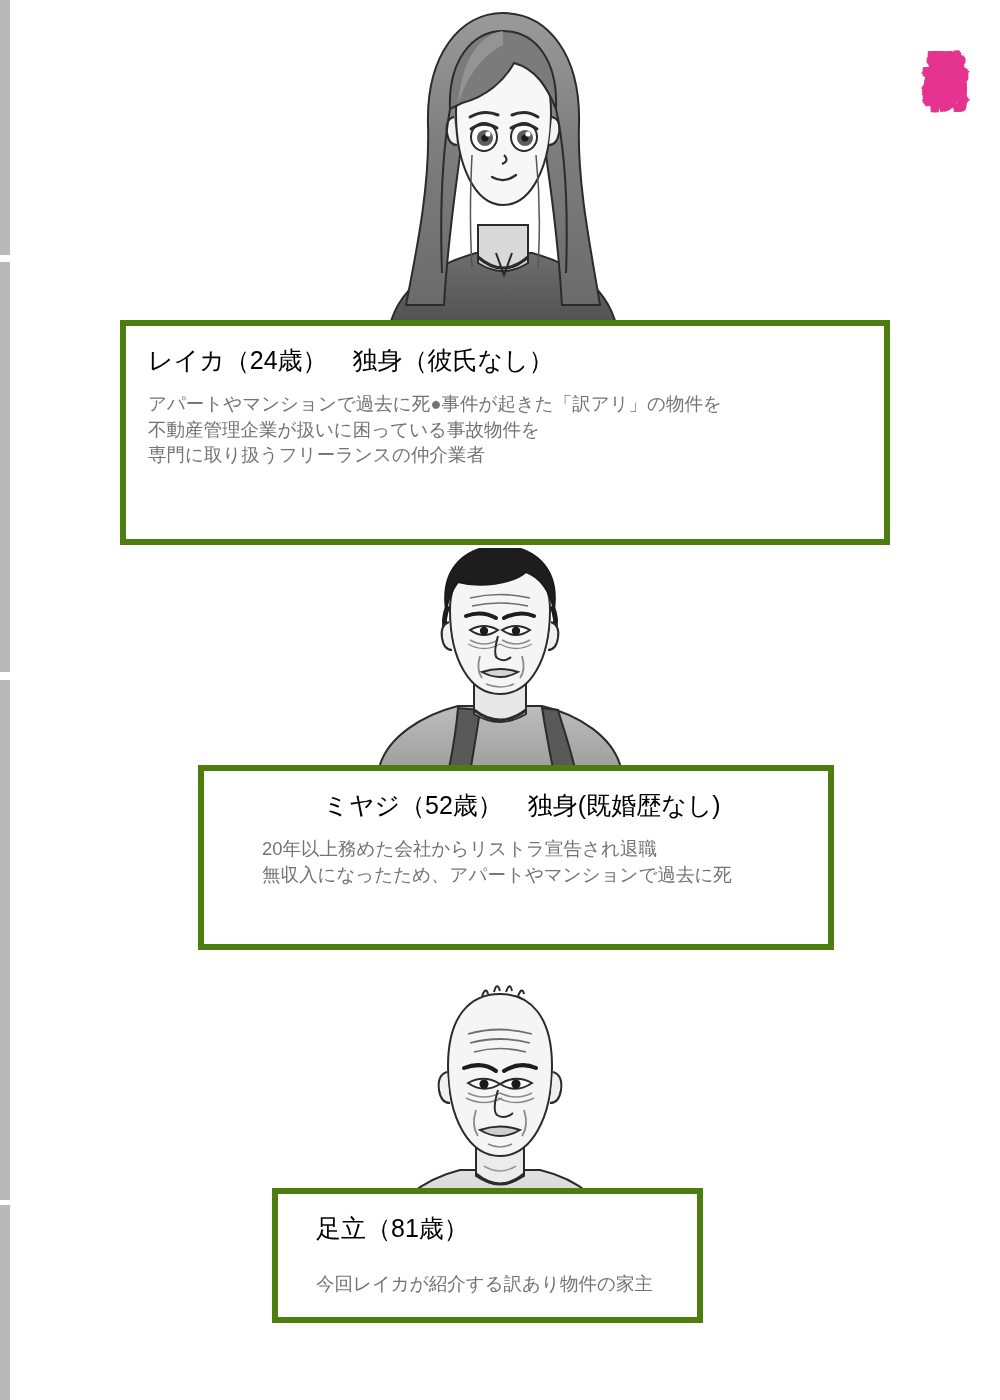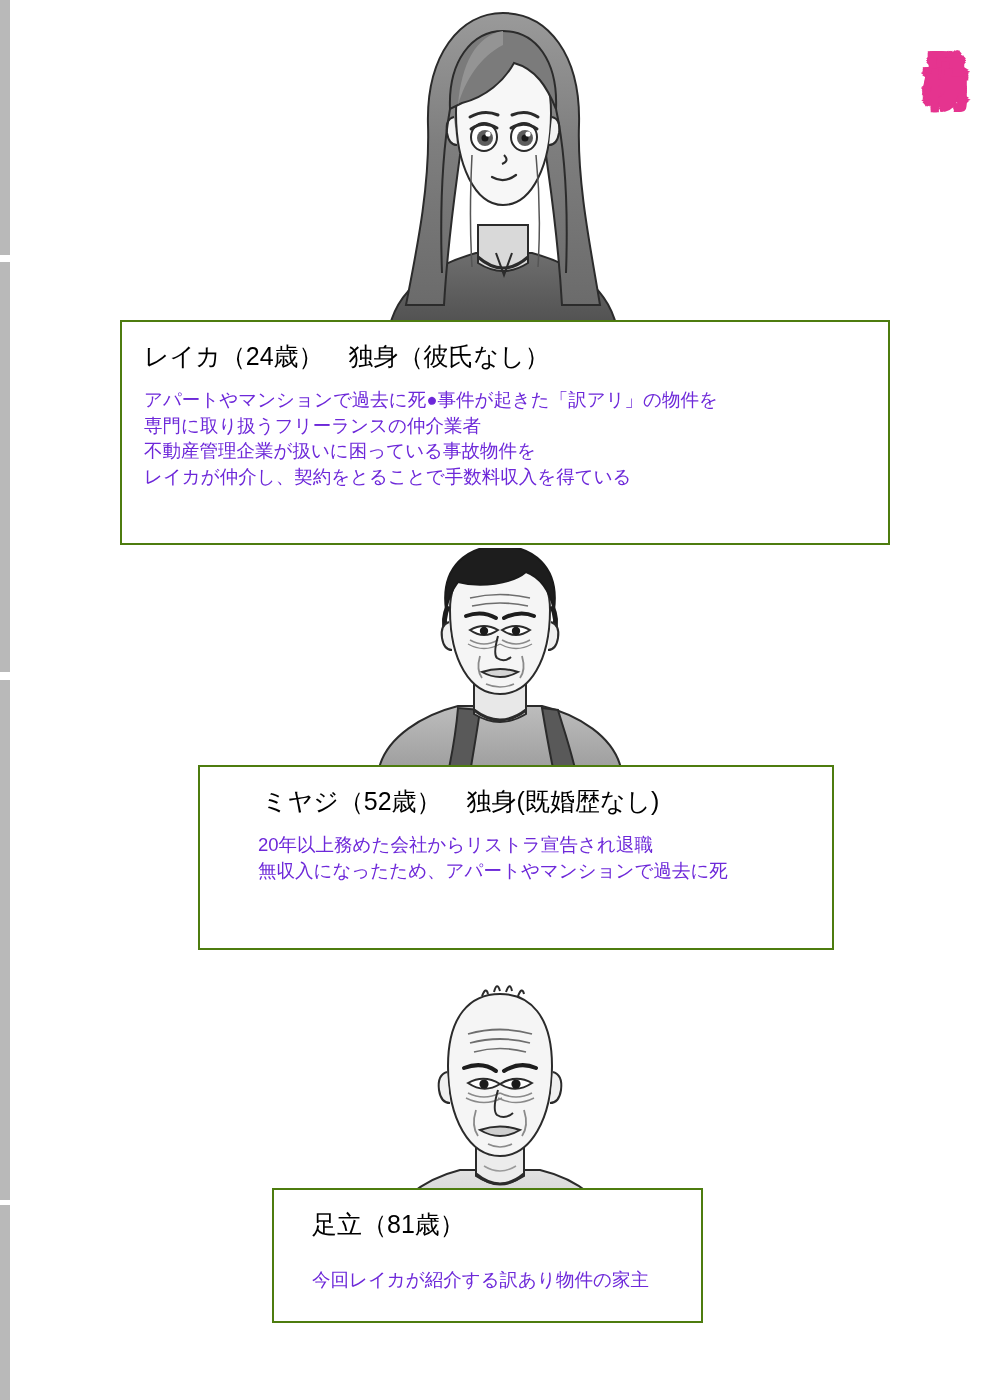--- a/index.html
+++ b/index.html
@@ -52,44 +52,44 @@
   .portrait {
     position: absolute;
     overflow: hidden;
   }
   .portrait svg { display: block; }
 
   
   .infobox {
     position: absolute;
     background: #ffffff;
-    border: 2px solid #4d7c0f;
+    border: 6px solid #4d7c0f;
     box-sizing: border-box;
     padding: 14px 18px 16px 18px;
   }
   .infobox .name-line {
     font-size: 25px;
     color: #000;
     margin: 4px 0 14px 4px;
     white-space: pre;
   }
   .infobox .desc {
     font-size: 18.5px;
     line-height: 1.38;
-    color: #6d28d9;
+    color: #737373;
     margin-left: 4px;
   }
   .infobox .desc div { white-space: pre; }
 
   
   #box-reika   { left: 120px; top: 320px;  width: 770px; height: 225px; }
   #box-miyaji  { left: 198px; top: 765px;  width: 636px; height: 185px; }
   #box-adachi  { left: 272px; top: 1188px; width: 431px; height: 135px; }
 
-  #box-miyaji .name-line { margin-left: 44px; }
+  #box-miyaji .name-line { margin-left: 12px; text-align: center; }
   #box-miyaji .desc { margin-left: 40px; }
   #box-adachi .name-line { margin-left: 20px; margin-bottom: 12px; }
   #box-adachi .desc { margin-left: 20px; margin-top: 26px; }
 </style>
 </head>
 <body>
 
 <div id="page">
 
   <div class="edge-strip s1"></div>
@@ -151,23 +151,22 @@
 
       <path d="M178 252 q25 22 50 0" stroke="#2b2b2b" stroke-width="3" fill="none"></path>
       <path d="M196 248 l8 22 l8 -22" stroke="#2b2b2b" stroke-width="2" fill="none"></path>
     </svg>
   </div>
 
   <div class="infobox" id="box-reika">
     <div class="name-line">レイカ（24歳）　独身（彼氏なし）</div>
     <div class="desc">
       <div>アパートやマンションで過去に死●事件が起きた「訳アリ」の物件を</div>
+      <div>不動産管理企業が扱いに困っている事故物件を</div>
       <div>専門に取り扱うフリーランスの仲介業者</div>
-      <div>不動産管理企業が扱いに困っている事故物件を</div>
-      <div>レイカが仲介し、契約をとることで手数料収入を得ている</div>
     </div>
   </div>
 
   <div class="portrait" style="left:340px; top:548px; width:320px; height:225px;">
     <svg width="320" height="225" viewBox="0 0 320 225" xmlns="http://www.w3.org/2000/svg">
       <defs>
         <linearGradient id="shirtg" x1="0" y1="0" x2="0" y2="1">
           <stop offset="0%" stop-color="#bdbdbd"></stop>
           <stop offset="100%" stop-color="#9c9c9c"></stop>
         </linearGradient>

